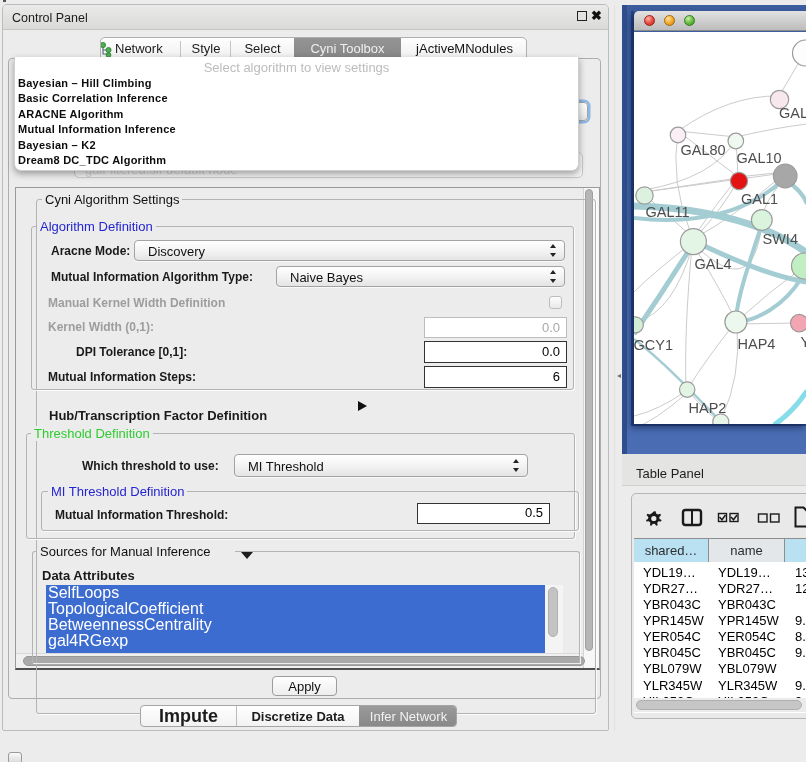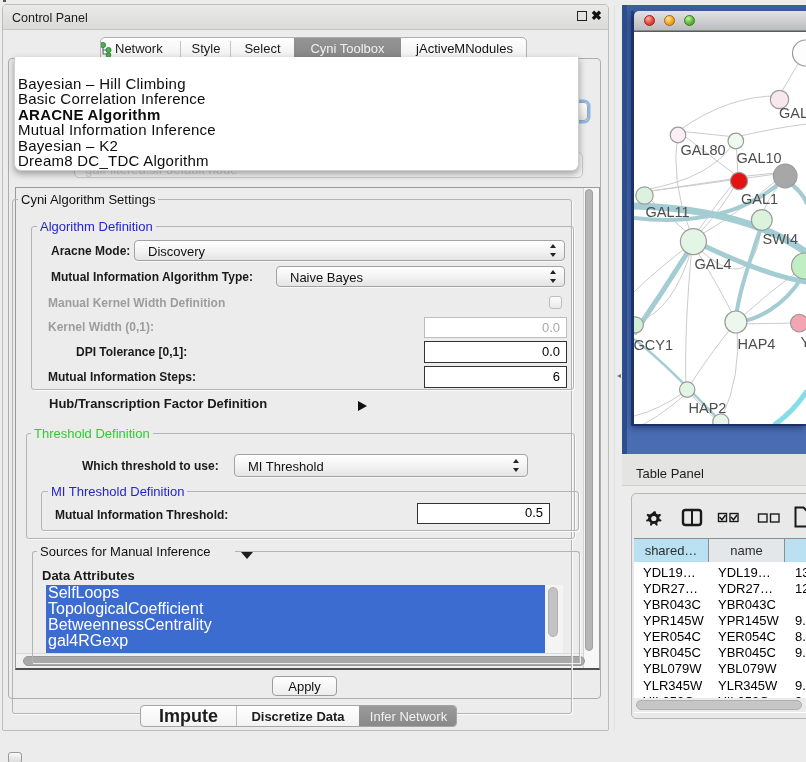--- a/index.html
+++ b/index.html
@@ -52,39 +52,40 @@
   <div class="abs" style="left:300px;top:3px;width:127px;text-align:center;font-size:13px;color:#141414;">jActiveMNodules</div>
 </div>
 
 <div class="combo" style="left:78px;top:102px;width:510px;height:19px;box-shadow:0 0 0 2.5px #8cb8e6;"></div>
 
 <div class="abs" style="left:74px;top:152px;width:509px;height:26px;border:1px solid #c9c9c9;border-radius:5px;background:#f4f4f4;">
   <div class="abs" style="left:10px;top:9px;font-size:13px;color:#d2d2d2;">galFiltered.sif default node</div>
 </div>
 
 <div class="abs" style="left:14px;top:57px;width:565px;height:114px;background:#fff;border:1px solid #cfcfcf;border-top:none;border-radius:0 0 7px 7px;box-shadow:0 3px 7px rgba(0,0,0,0.35);">
-  <div class="abs" style="left:3px;top:18.5px;font-size:15px;color:#0c0c0c;line-height:15.5px;white-space:nowrap;letter-spacing:0.25px;">
+  <div class="abs" style="left:0;top:3px;width:100%;text-align:center;font-size:13px;color:#bcbcbc;">Select algorithm to view settings</div>
+  <div class="abs" style="left:3px;top:18.5px;font-size:11px;color:#0c0c0c;line-height:15.5px;white-space:nowrap;letter-spacing:0.25px;font-weight:bold;">
     Bayesian – Hill Climbing<br>
     Basic Correlation Inference<br>
     <b>ARACNE Algorithm</b><br>
     Mutual Information Inference<br>
     Bayesian – K2<br>
     Dream8 DC_TDC Algorithm
   </div>
 </div>
 
 <div class="abs" style="left:15px;top:187px;width:585px;height:483px;border:1px solid #9a9a9a;border-bottom:2px solid #4f4f4f;background:#ececec;"></div>
 
 <div class="abs" style="left:583px;top:188px;width:16px;height:480px;background:#f7f7f7;border-left:1px solid #d4d4d4;"></div>
 <div class="abs" style="left:585px;top:189px;width:8px;height:462px;background:#b6b6b6;border:1px solid #a0a0a0;border-radius:5px;"></div>
 
 <div class="abs" style="left:16px;top:653px;width:567px;height:15px;background:#f0f0f0;border-top:1px solid #dadada;"></div>
 <div class="abs" style="left:23px;top:656px;width:562px;height:10px;background:#a9a9a9;border:1px solid #989898;border-radius:5px;"></div>
 
-<div class="grp" style="left:12px;top:199px;width:560px;height:515px;">
+<div class="grp" style="left:36px;top:199px;width:560px;height:515px;">
   <span class="gt" style="left:5px;">Cyni Algorithm Settings</span>
 </div>
 
 <div class="grp" style="left:31px;top:226px;width:543px;height:164px;">
   <span class="gt" style="left:5px;color:#2424d2;">Algorithm Definition</span>
 </div>
 <div class="lbl" style="left:51px;top:244px;">Aracne Mode:</div>
 <div class="combo" style="left:134px;top:240px;width:431px;height:21px;">
   <span class="tx">Discovery</span>
   <span class="arr" style="top:3px;bottom:3px;">
@@ -102,21 +103,21 @@
 </div>
 <div class="lbl dis" style="left:48px;top:296px;">Manual Kernel Width Definition</div>
 <div class="abs" style="left:549px;top:296px;width:13px;height:13px;border:1px solid #bdbdbd;border-radius:3px;background:linear-gradient(#fcfcfc,#e9e9e9);"></div>
 <div class="lbl dis" style="left:48px;top:320px;">Kernel Width (0,1):</div>
 <div class="fld" style="left:424px;top:317px;width:143px;height:21px;border:1px solid #bdbdbd;color:#a9a9a9;line-height:19px;">0.0</div>
 <div class="lbl" style="left:48px;top:345px;padding-left:28px;">DPI Tolerance [0,1]:</div>
 <div class="fld" style="left:424px;top:341px;width:143px;height:22px;border:1.5px solid #333;line-height:19px;">0.0</div>
 <div class="lbl" style="left:48px;top:370px;">Mutual Information Steps:</div>
 <div class="fld" style="left:424px;top:366px;width:143px;height:22px;border:1.5px solid #333;line-height:19px;">6</div>
 
-<div class="lbl" style="left:49px;top:396px;font-size:13px;">Hub/Transcription Factor Definition</div>
+<div class="lbl" style="left:49px;top:408px;font-size:13px;">Hub/Transcription Factor Definition</div>
 <div class="abs" style="left:358px;top:400.5px;width:0;height:0;border-top:5.5px solid transparent;border-bottom:5.5px solid transparent;border-left:9px solid #111;"></div>
 
 <div class="grp" style="left:26px;top:433px;width:549px;height:106px;">
   <span class="gt" style="left:4px;color:#2fcc30;">Threshold Definition</span>
 </div>
 <div class="lbl" style="left:82px;top:459px;">Which threshold to use:</div>
 <div class="combo" style="left:234px;top:454px;width:294px;height:23px;">
   <span class="tx">MI Threshold</span>
   <span class="arr" style="top:4px;bottom:4px;">
       <i class="up"></i>

